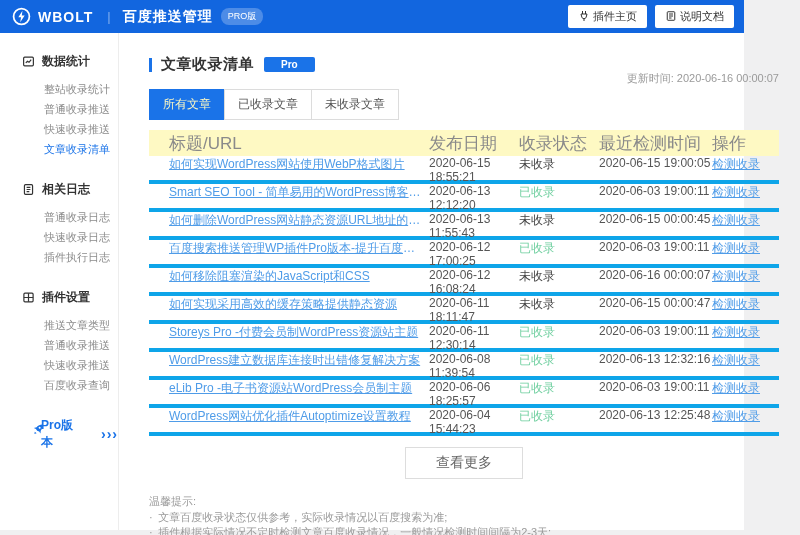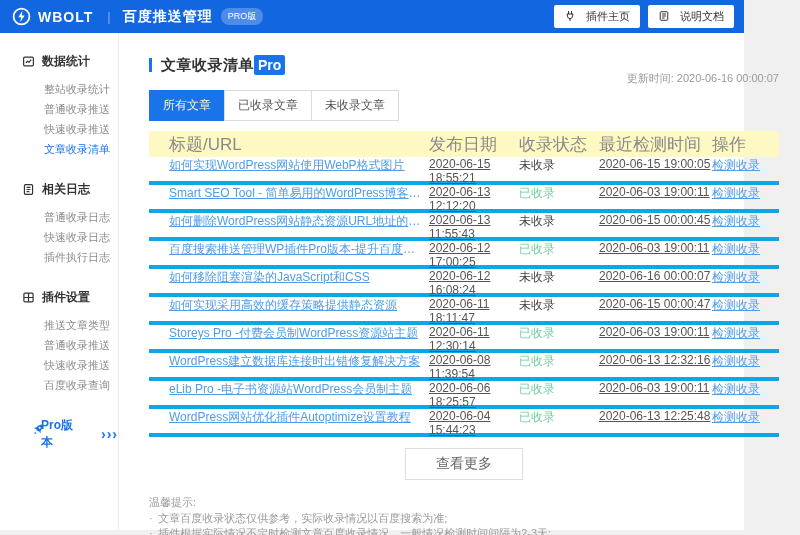--- a/index.html
+++ b/index.html
@@ -11,21 +11,21 @@
   .topbar { height:33px; background:#1266df; display:flex; align-items:center;
     padding:0 10px 0 12px; color:#fff; }
   .logo-wrap { display:flex; align-items:center; gap:7px; }
   .logo-ic { width:19px; height:19px; display:inline-flex; }
   .logo-text { font-size:14px; font-weight:bold; letter-spacing:1px; }
   .top-divider { color:rgba(255,255,255,.45); margin:0 12px 0 14px; font-size:13px; }
   .top-title { font-size:14px; font-weight:bold; letter-spacing:1px; }
   .top-badge { background:rgba(255,255,255,.25); color:#fff; font-size:9px;
     border-radius:8px; padding:2px 7px; margin-left:8px; }
   .top-actions { margin-left:auto; display:flex; gap:8px; }
-  .top-btn { display:inline-flex; align-items:center; gap:10px; background:#fff;
+  .top-btn { display:inline-flex; align-items:center; gap:3px; background:#fff;
     border:none; border-radius:2px; font-size:11px; color:#333; padding:4px 10px;
     cursor:pointer; font-family:inherit; }
   .top-btn svg { width:12px; height:12px; }
 
   
   .cols { display:flex; height:497px; }
   .sidebar { width:110px; flex:0 0 110px; padding-top:20px; background:#fff;margin-left:8px; }
   .main { flex:1; border-left:1px solid #ededed; padding:22px 30px 0 30px; position:relative; }
 
   
@@ -41,22 +41,22 @@
     cursor:pointer; }
   .pro-ic { width:14px; height:14px; display:inline-flex; transform:rotate(0deg); }
   .pro-label { font-size:12px; font-weight:bold; color:#1a73e8; margin-left:6px; }
   .pro-arrows { color:#1a73e8; font-weight:bold; font-size:14px; letter-spacing:1px;
     margin-left:22px; }
 
   
   .page-title-row { display:flex; align-items:center; }
   .title-bar { width:3px; height:14px; background:#1a73e8; margin-right:9px; }
   .page-title { font-size:15px; font-weight:bold; color:#333; letter-spacing:.5px; }
-  .pro-badge { background:#1a73e8; color:#fff; font-size:14px; font-weight:bold;
-    border-radius:2px; padding:2px 4px; margin-left:0; }
+  .pro-badge { background:#1a73e8; color:#fff; font-size:10px; font-weight:bold;
+    border-radius:2px; padding:2px 17px; margin-left:10px; }
 
   .tabs-row { margin-top:15px; display:flex; align-items:center; }
   .tabs { display:inline-flex; }
   .tab { border:1px solid #dcdcdc; background:#fff; color:#555; font-size:12px;
     padding:6px 13px; margin-left:-1px; cursor:pointer; font-family:inherit; }
   .tab:first-child { margin-left:0; }
   .tab.active { background:#1a73e8; border-color:#1a73e8; color:#fef9c3; }
   .update-time { position:absolute; right:30px; top:38px; font-size:11px; color:#9a9a9a; }
 
   
@@ -67,21 +67,21 @@
     font-size:12px; }
   .c-title { flex:1 1 auto; padding-left:20px; overflow:hidden; white-space:nowrap;
     text-overflow:ellipsis; }
   .c-date { flex:0 0 90px; }
   .c-status { flex:0 0 80px; }
   .c-time { flex:0 0 113px; }
   .c-action { flex:0 0 67px; }
   .t-head .c-title { color:#8a8a8a; }
   .title-link { color:#4f9ce8; text-decoration:underline; cursor:pointer;
     overflow:hidden; text-overflow:ellipsis; white-space:nowrap; display:block; max-width:255px; }
-  .cell-date, .cell-time { color:#555;text-decoration:underline; }
+  .cell-date, .cell-time { color:#555; }
   .status-no { color:#444; }
   .status-ok { color:#6fcf9f; }
   .action-link { color:#4f9ce8; text-decoration:underline; cursor:pointer; }
 
   .load-more-wrap { width:630px; text-align:center; margin-top:11px; }
   .load-more { background:#fff; border:1px solid #ddd; color:#666; font-size:14px;
     padding:6px 30px; cursor:pointer; font-family:inherit; }
 
   
   .tips { margin-top:15px; font-size:11px; color:#9a9a9a; line-height:15px; }

